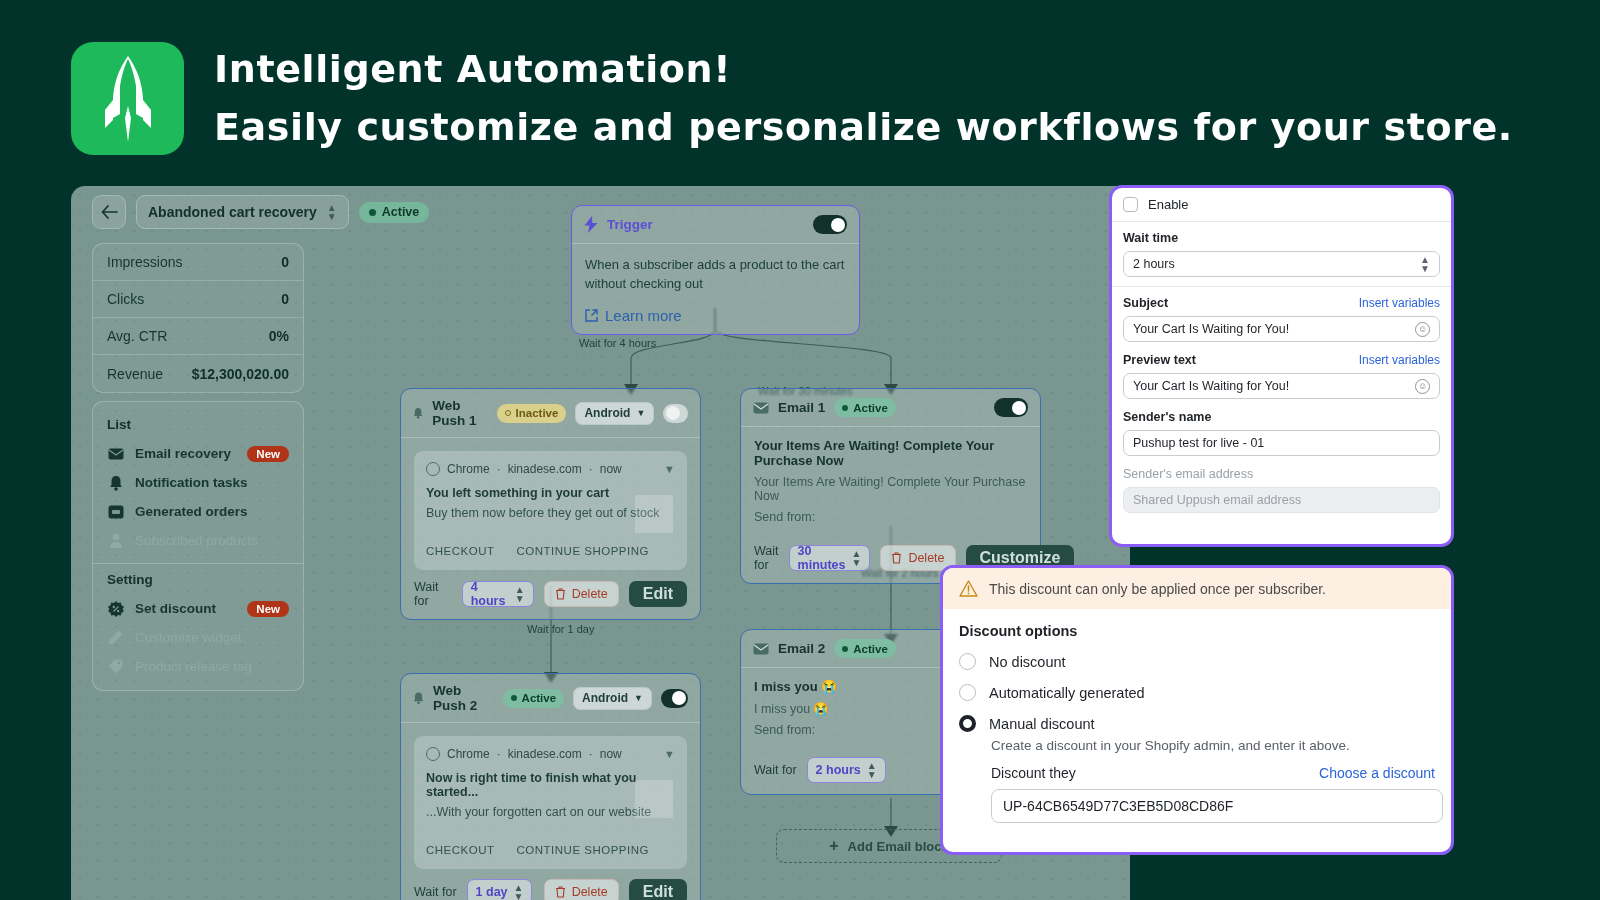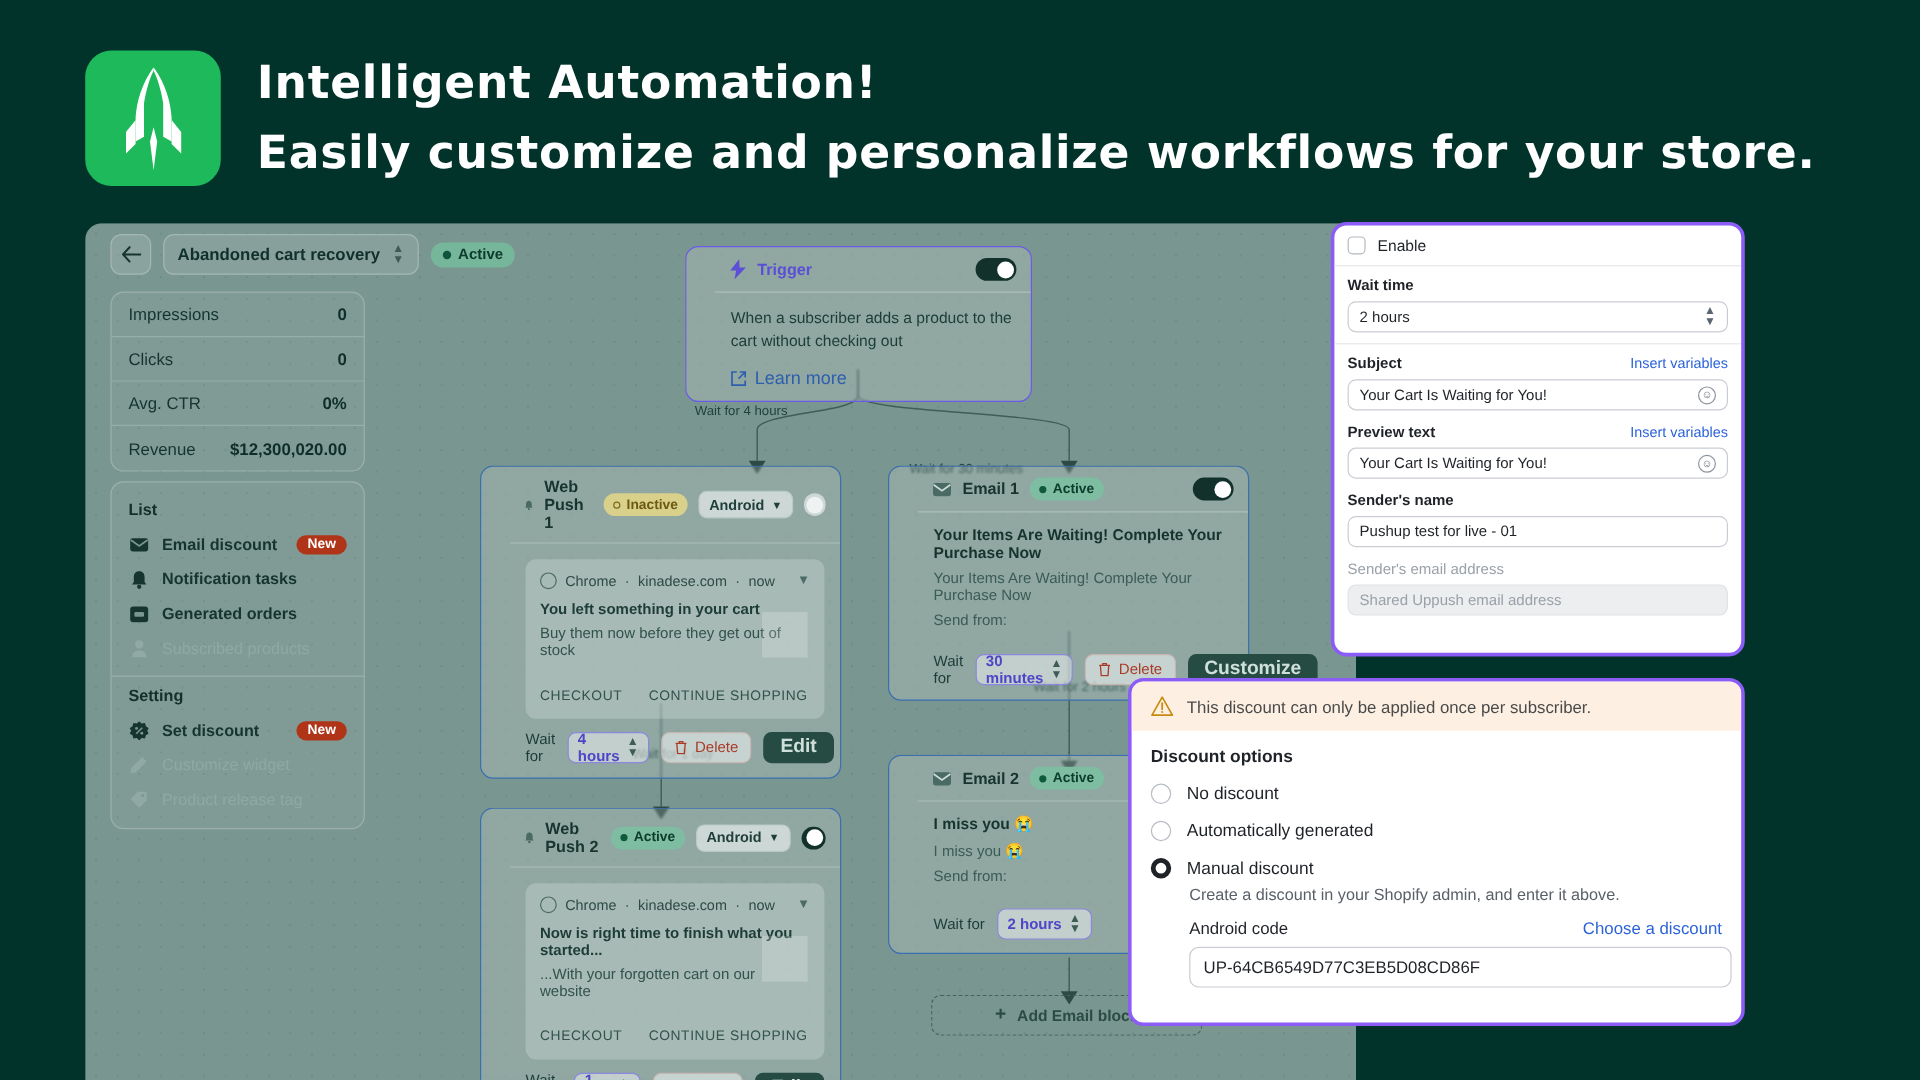--- a/index.html
+++ b/index.html
@@ -88,21 +88,20 @@
     margin-left:auto; background:#b03418; color:#fff; font-size:11.5px; font-weight:700;
     border-radius:9px; padding:2px 9px;
   }
   .divider { height:1px; background:rgba(255,255,255,0.22); margin:8px 0 3px; }
 
   
   .node {
     position:absolute; border-radius:11px;
     background:rgba(255,255,255,0.17);
     backdrop-filter:blur(1px);
-    padding-left:24px;
   }
   .node.purple { border:1.6px solid #6b5ce7; }
   .node.blue   { border:1.6px solid #3a6fb0; }
   .node-head {
     display:flex; align-items:center; gap:9px; padding:9px 12px;
     border-bottom:1px solid rgba(255,255,255,0.26);
   }
   .node-title { font-size:13.5px; font-weight:700; color:#17342e; }
   .node-title.purple { color:#5b4fd6; }
   .pill {
@@ -281,21 +280,21 @@
   <div class="listcard">
     <div class="sec-title">List</div>
 
     <div class="li">
       <span class="ic">
         <svg width="16" height="12" viewBox="0 0 16 12">
             <rect x="0.5" y="0.5" width="15" height="11" rx="2" fill="currentColor"></rect>
             <path d="M1 2 L8 7 L15 2" stroke="#7a9690" stroke-width="1.4" fill="none"></path>
           </svg>
       </span>
-      <span>Email discount</span>
+      <span>Email recovery</span>
       <span class="new-pill">New</span>
     </div>
 
     <div class="li">
       <span class="ic">
         <svg width="14" height="16" viewBox="0 0 14 16">
             <path d="M7 1 C10 1 11.5 3 11.5 6 L11.5 10 L13 12 L1 12 L2.5 10 L2.5 6 C2.5 3 4 1 7 1 Z" fill="currentColor"></path>
             <circle cx="7" cy="14" r="1.8" fill="currentColor"></circle>
           </svg>
       </span>
@@ -661,21 +660,21 @@
     </div>
 
     <div class="radio-row">
       <span class="radio on"></span>
       <span class="radio-lbl">Manual discount</span>
     </div>
 
     <div class="d-help">Create a discount in your Shopify admin, and enter it above.</div>
 
     <div class="d-coderow">
-      <span class="d-codelbl">Android code</span>
+      <span class="d-codelbl">Discount they</span>
       <span class="d-link">Choose a discount</span>
     </div>
 
     <div class="d-input">
       <span>UP-64CB6549D77C3EB5D08CD86F</span>
     </div>
   </div>
 </div>
 
 </body></html>

